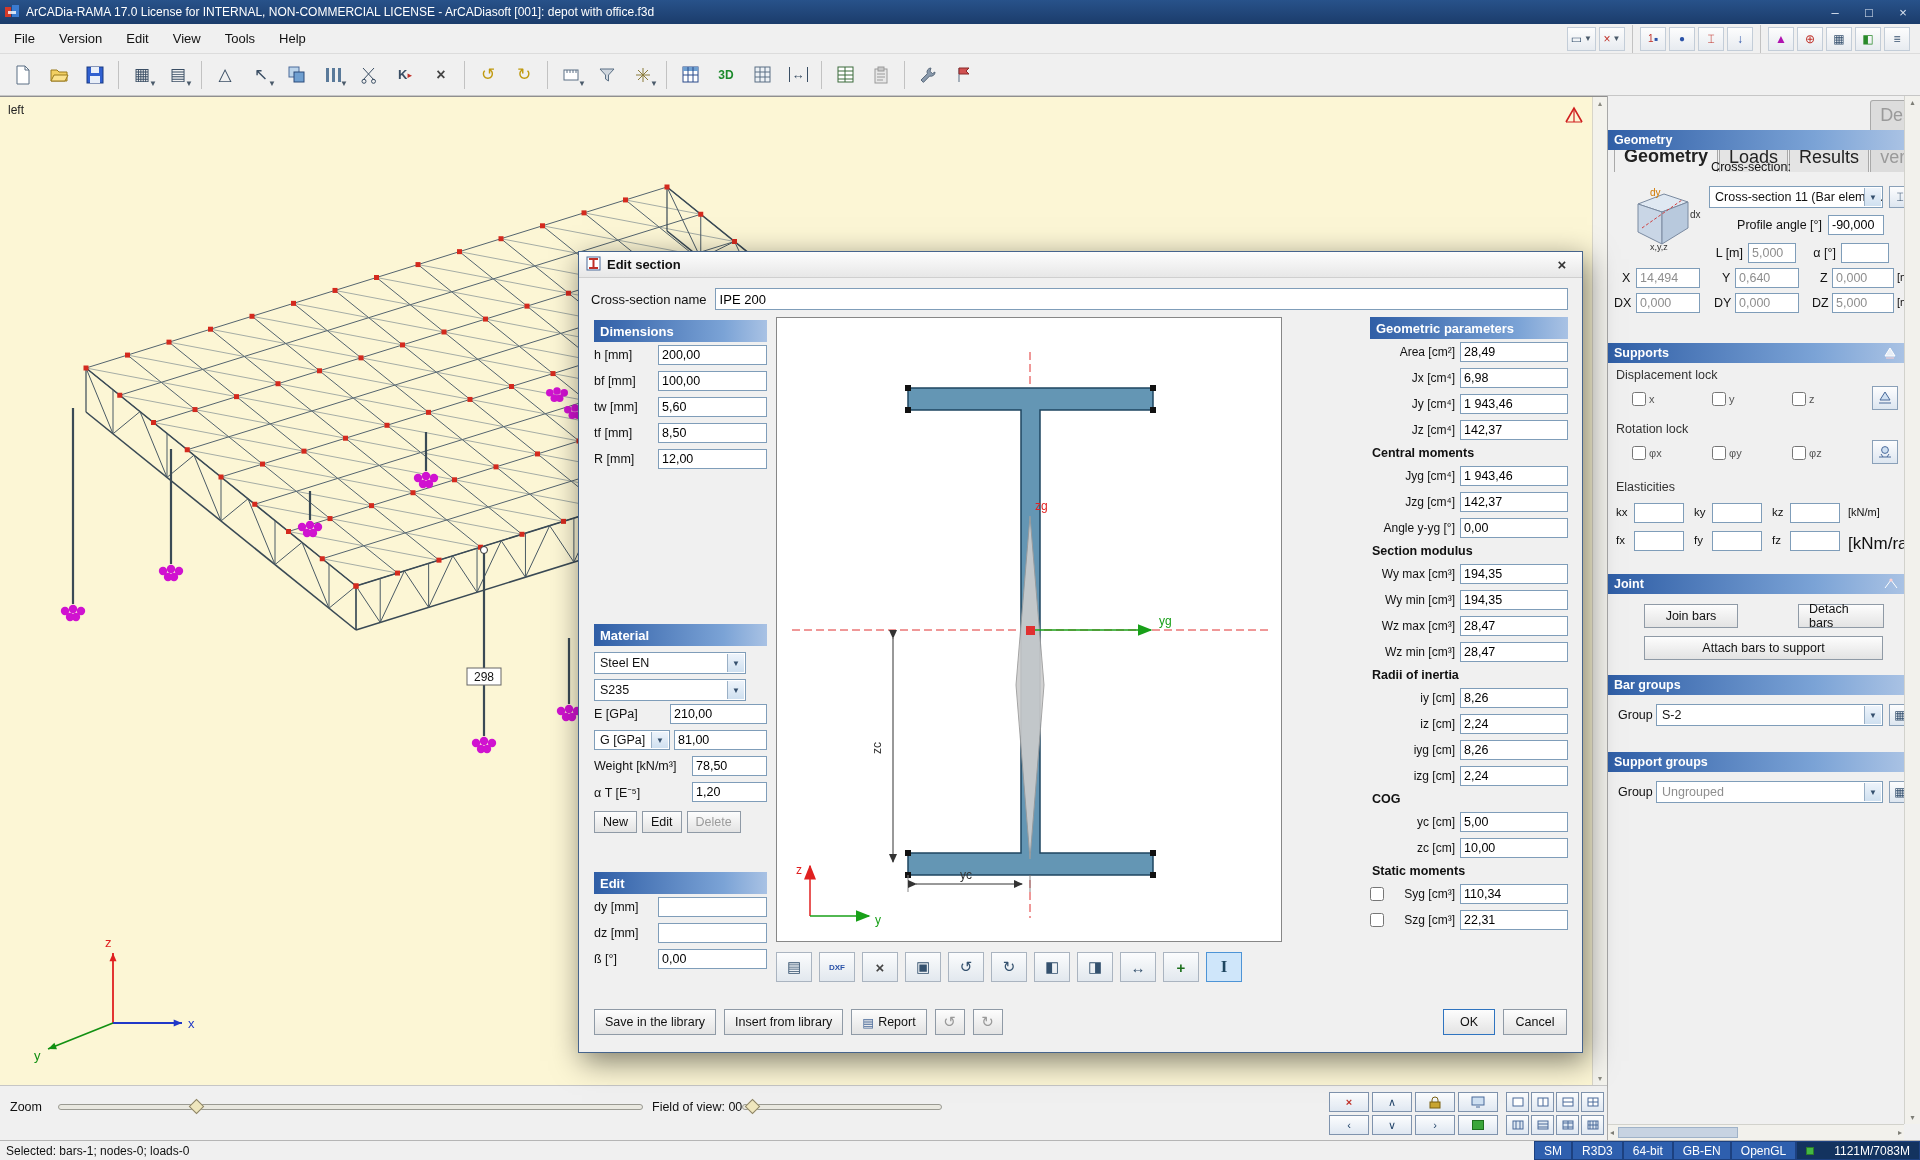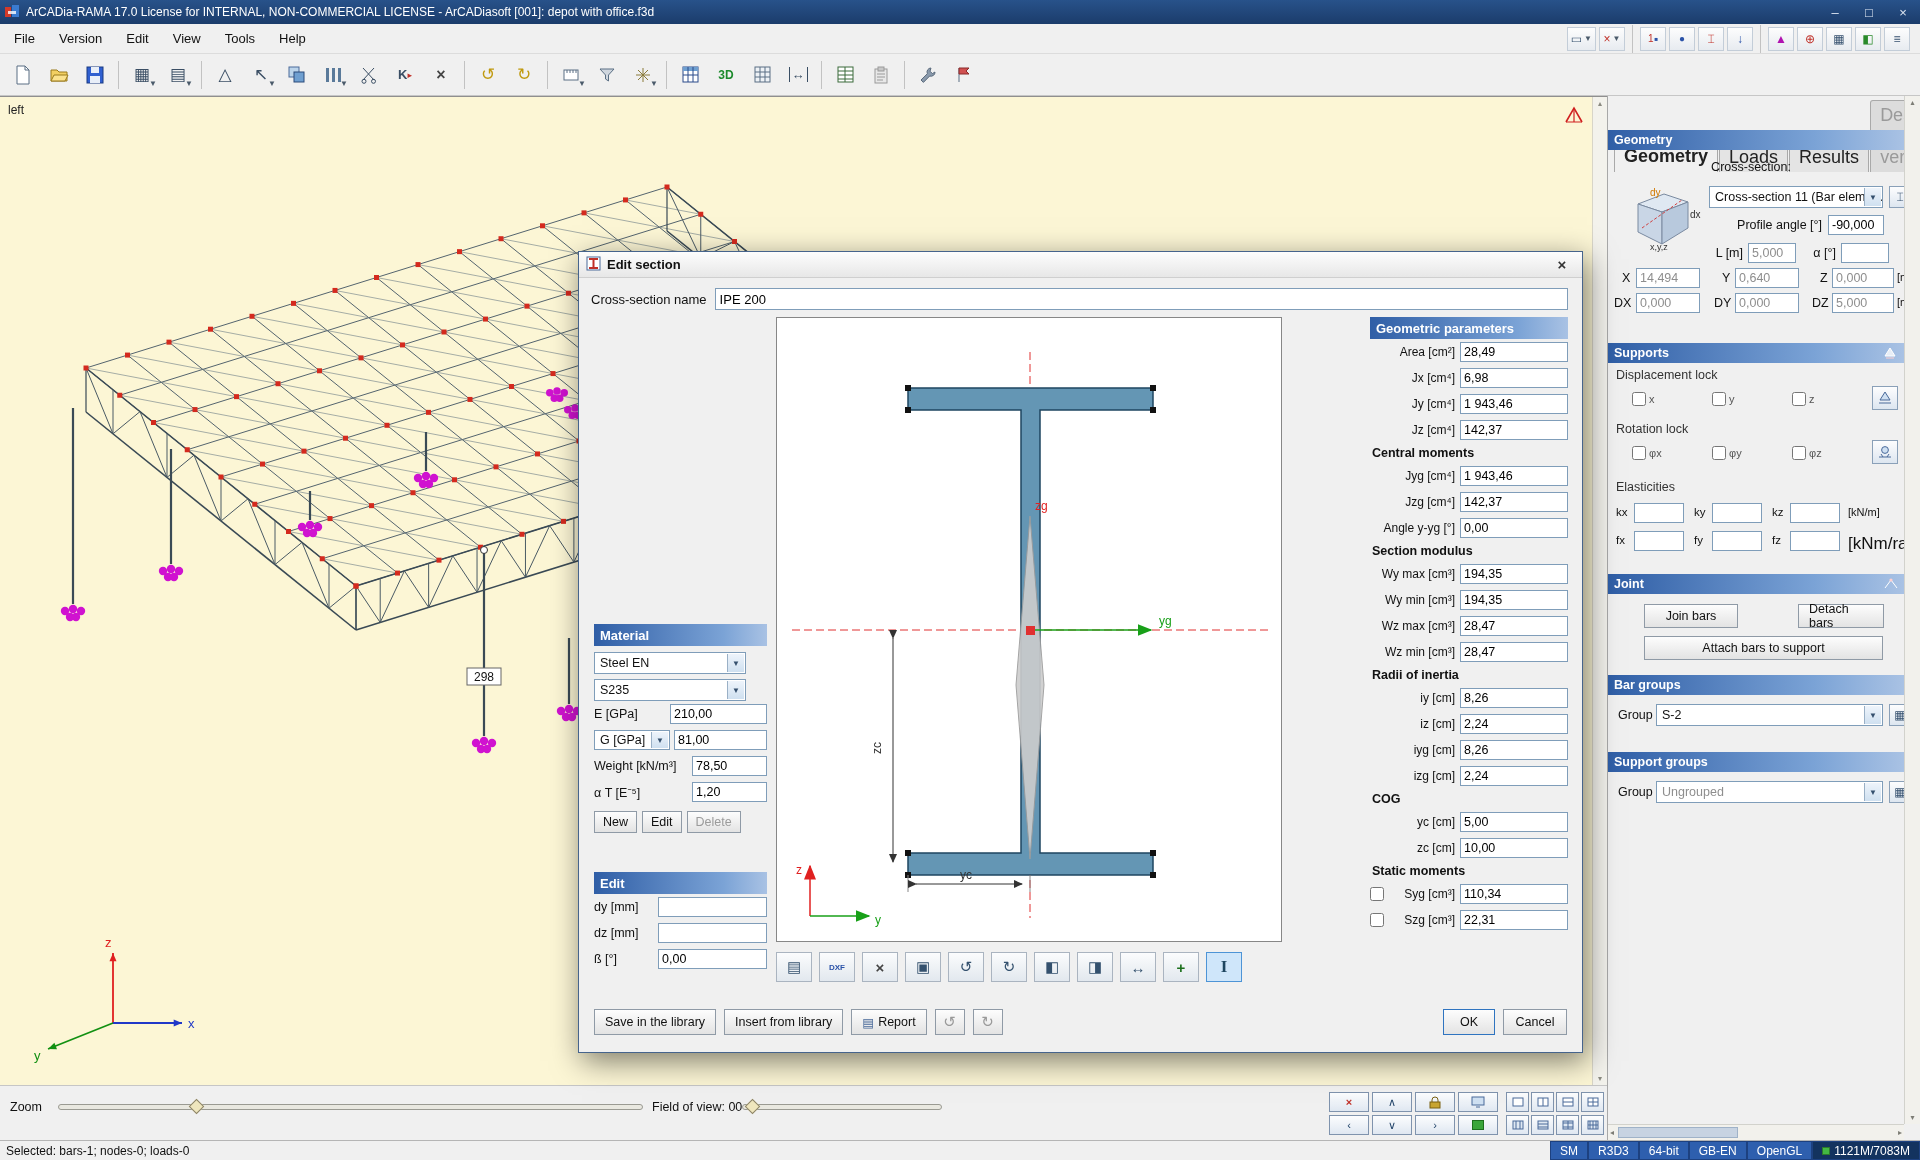--- a/index.html
+++ b/index.html
@@ -47,21 +47,21 @@
   .hscroll{position:absolute;left:0;right:16px;bottom:0;height:16px;background:#f2f1ec;border-top:1px solid #d2d2cc;display:flex;align-items:center;justify-content:space-between;font-size:8px;color:#7d7d75;padding:0 2px}
   .hthumb{height:11px;width:120px;background:#c7d3e2;border:1px solid #9fb2c8;margin-right:auto;margin-left:4px}
   
   .bottombar{position:absolute;left:0;top:1085px;width:1607px;height:55px;background:#f0f0f0;border-top:1px solid #c6c6c6}
   .slider{position:absolute;height:6px;border:1px solid #9a9a92;background:#e9e8e0;border-radius:3px}
   .shandle{position:absolute;width:11px;height:11px;background:#efe6bd;border:1px solid #8c8468;transform:rotate(45deg);top:-4px}
   .nbtn{position:absolute;height:20px;border:1px solid #7f93ad;background:linear-gradient(#fcfdfe,#dfe7f1);display:flex;align-items:center;justify-content:center;font-size:11px;color:#23456a}
   .statusbar{position:absolute;left:0;top:1140px;right:0;height:20px;background:#f0f0f0;border-top:1px solid #b5b5b5;display:flex;align-items:center;font-size:12px;padding-left:6px}
   .badges{margin-left:auto;display:flex;height:100%}
   .badge{background:#2e5fae;border:1px solid #1d4180;color:#fff;display:flex;align-items:center;padding:0 9px;font-size:12px}
-  .badge.mem{background:#13335f;gap:4px}
+  .badge.mem{background:#13335f;gap:20px}
   .memdot{width:8px;height:8px;background:#43b843;border:1px solid #2c7a2c}
   
   .dlg{position:absolute;left:578px;top:251px;width:1005px;height:802px;background:#f0f0f0;border:1px solid #46648c;box-shadow:4px 8px 28px rgba(0,0,0,.5)}
   .dlg-title{height:26px;background:linear-gradient(#fdfdfd,#e7e7e7);border-bottom:1px solid #cfcfcf;display:flex;align-items:center;padding:0 7px;font-weight:bold;font-size:13px;gap:6px}
   .dlg-close{margin-left:auto;width:26px;height:20px;display:flex;align-items:center;justify-content:center;font-size:15px;color:#333}
   .nrow{position:absolute;left:12px;top:36px;right:14px;display:flex;align-items:center;gap:8px}
   .nrow input{flex:1;height:22px;border:1px solid #7f9db9;font:13px "Liberation Sans",sans-serif;padding:0 4px}
   .lpanel{position:absolute;left:15px;width:173px}
   .dlg-h{height:22px;background:linear-gradient(90deg,#2f5ea6,#7ba3d6 75%,#a9c2e4);color:#fff;font-weight:bold;font-size:13px;display:flex;align-items:center;padding:0 6px}
   .drow{display:flex;align-items:center;height:26px}
@@ -896,20 +896,43 @@
         </svg></span>
     <span>Edit section</span>
     <span class="dlg-close">×</span>
   </div>
 
   <div class="nrow">
     <span>Cross-section name</span>
     <input value="IPE 200" style="">
   </div>
 
+  <div class="lpanel" style="top:68px">
+    <div class="dlg-h">Dimensions</div>
+    <div class="drow">
+        <span class="dlab">h [mm]</span>
+        <input value="200,00" style="">
+      </div>
+    <div class="drow">
+        <span class="dlab">bf [mm]</span>
+        <input value="100,00" style="">
+      </div>
+    <div class="drow">
+        <span class="dlab">tw [mm]</span>
+        <input value="5,60" style="">
+      </div>
+    <div class="drow">
+        <span class="dlab">tf [mm]</span>
+        <input value="8,50" style="">
+      </div>
+    <div class="drow">
+        <span class="dlab">R [mm]</span>
+        <input value="12,00" style="">
+      </div>
+  </div>
 
   <div class="lpanel" style="top:372px">
     <div class="dlg-h">Material</div>
     <div class="mdd" style="width:152px;margin-top:6px">
         <span>Steel EN</span>
         <span class="car">▼</span>
       </div>
     <div class="mdd" style="width:152px;margin-top:5px">
         <span>S235</span>
         <span class="car">▼</span>

